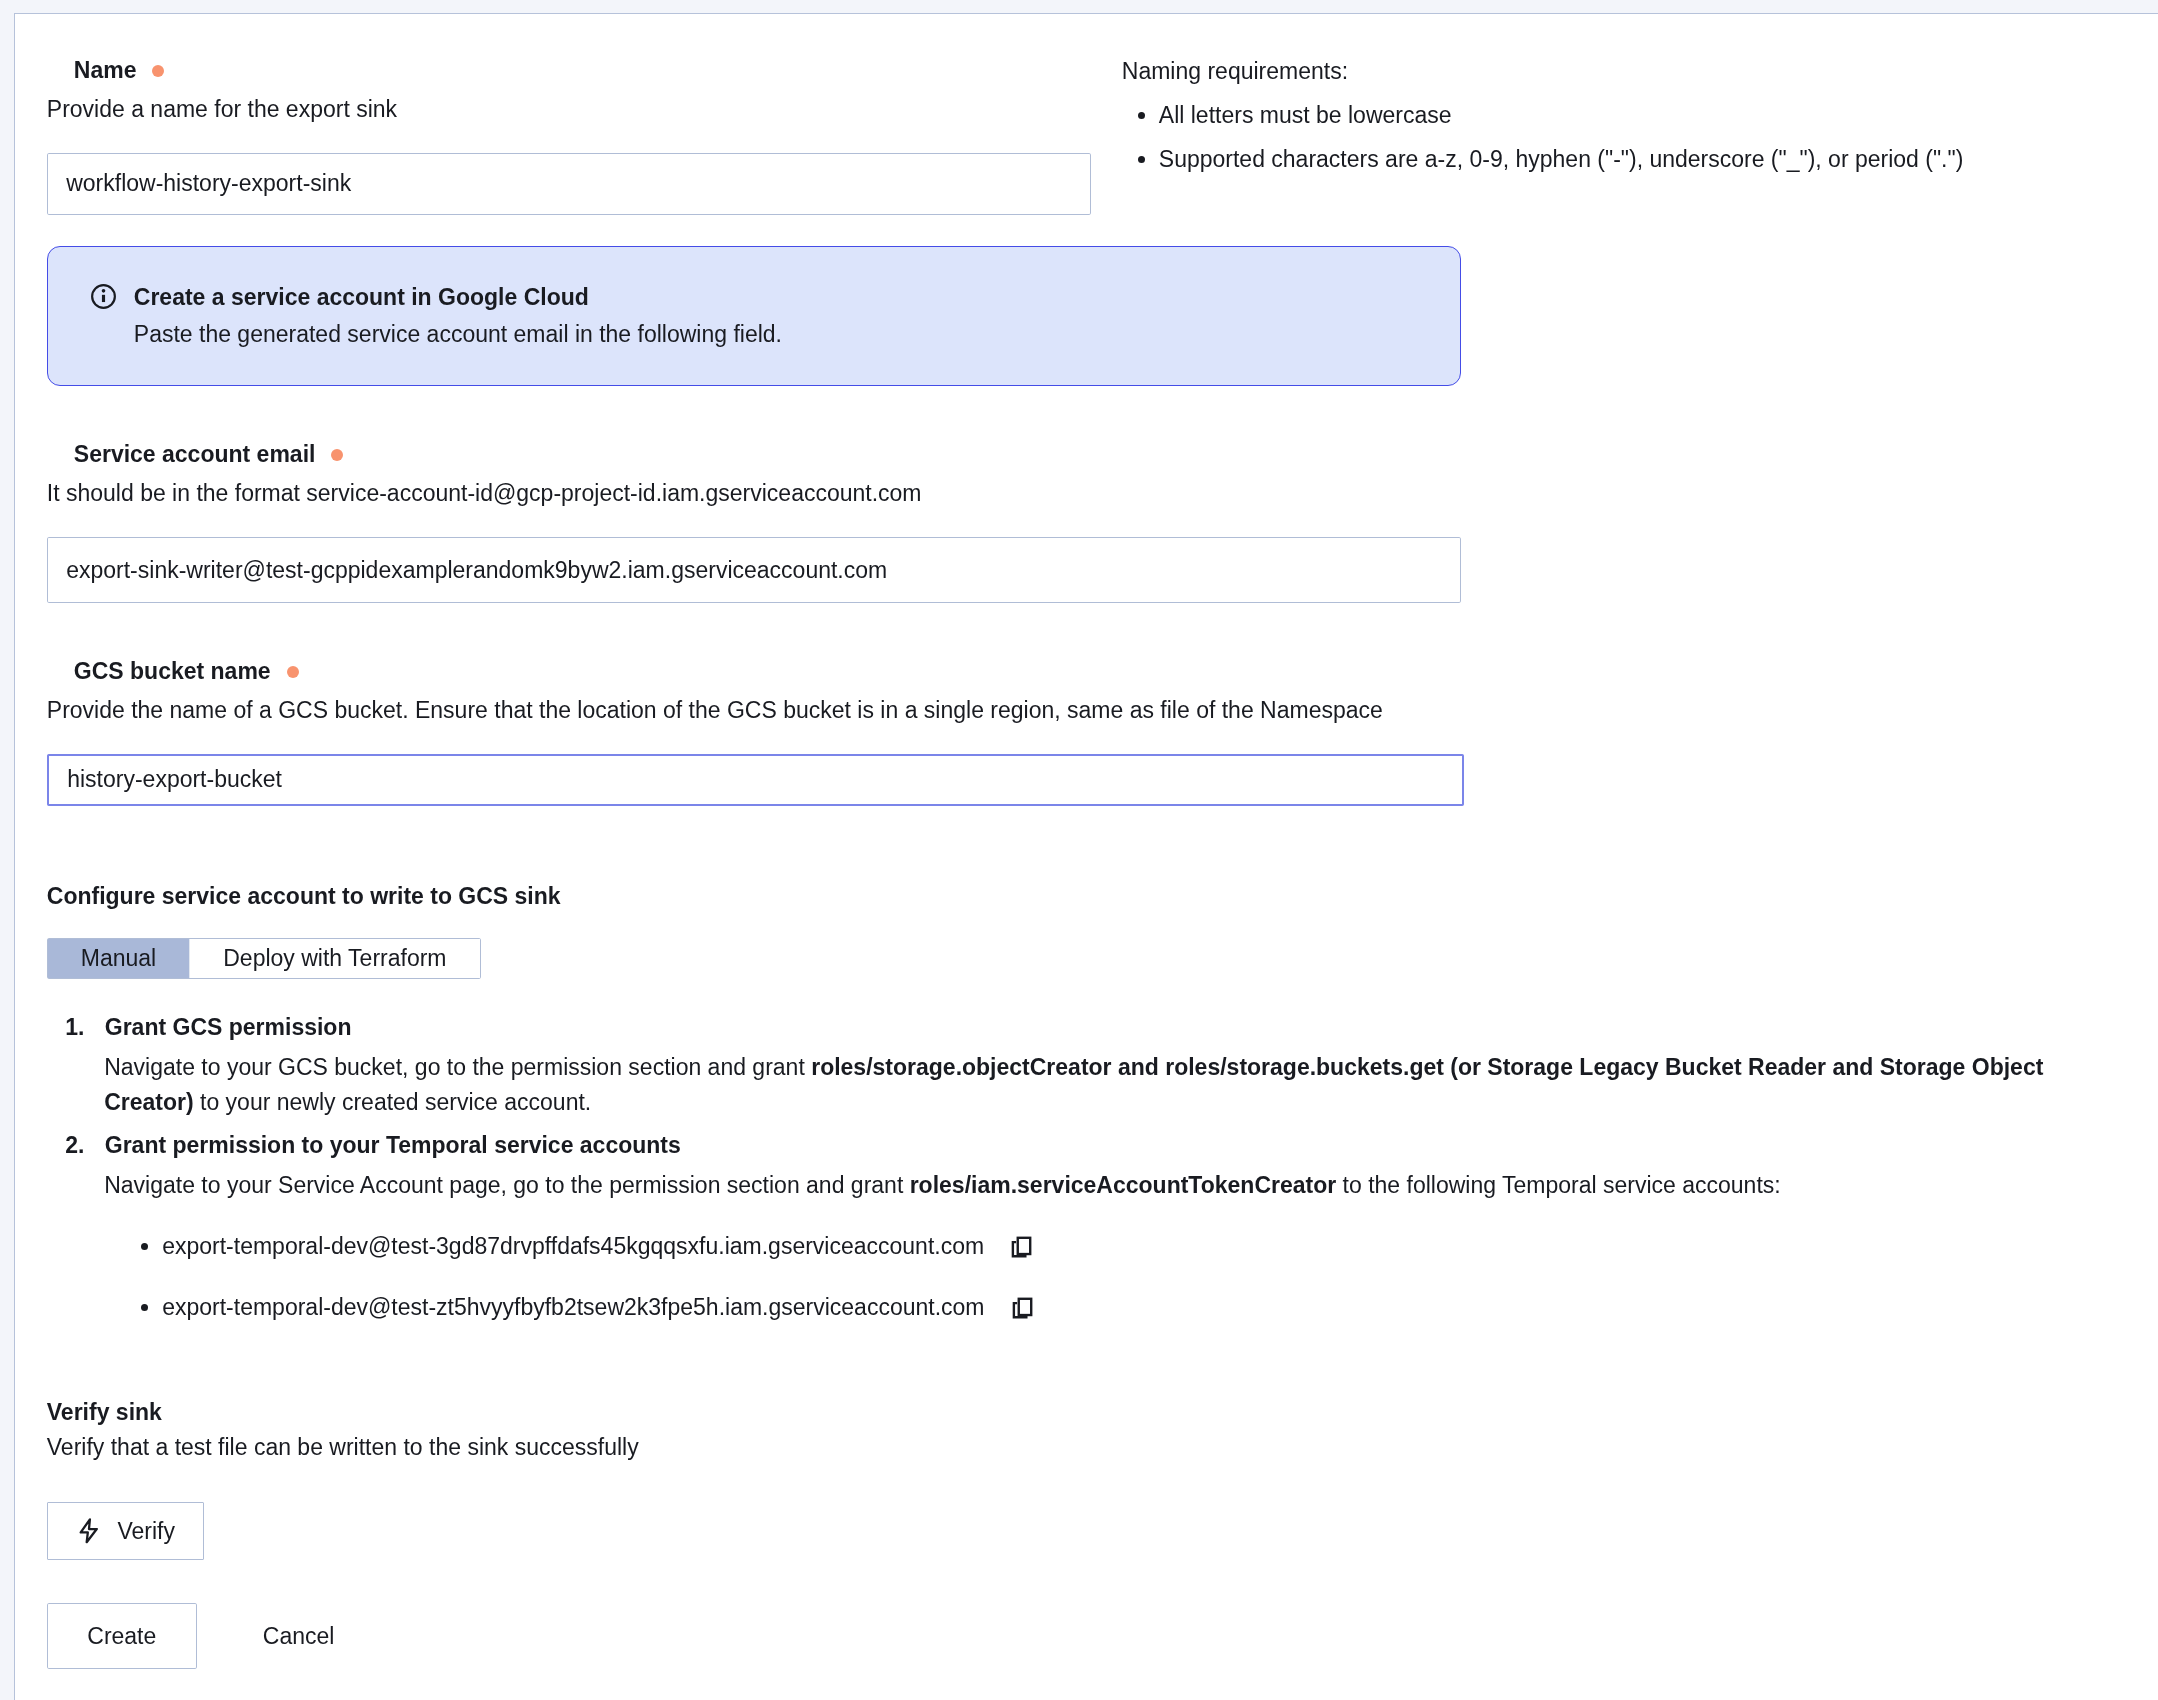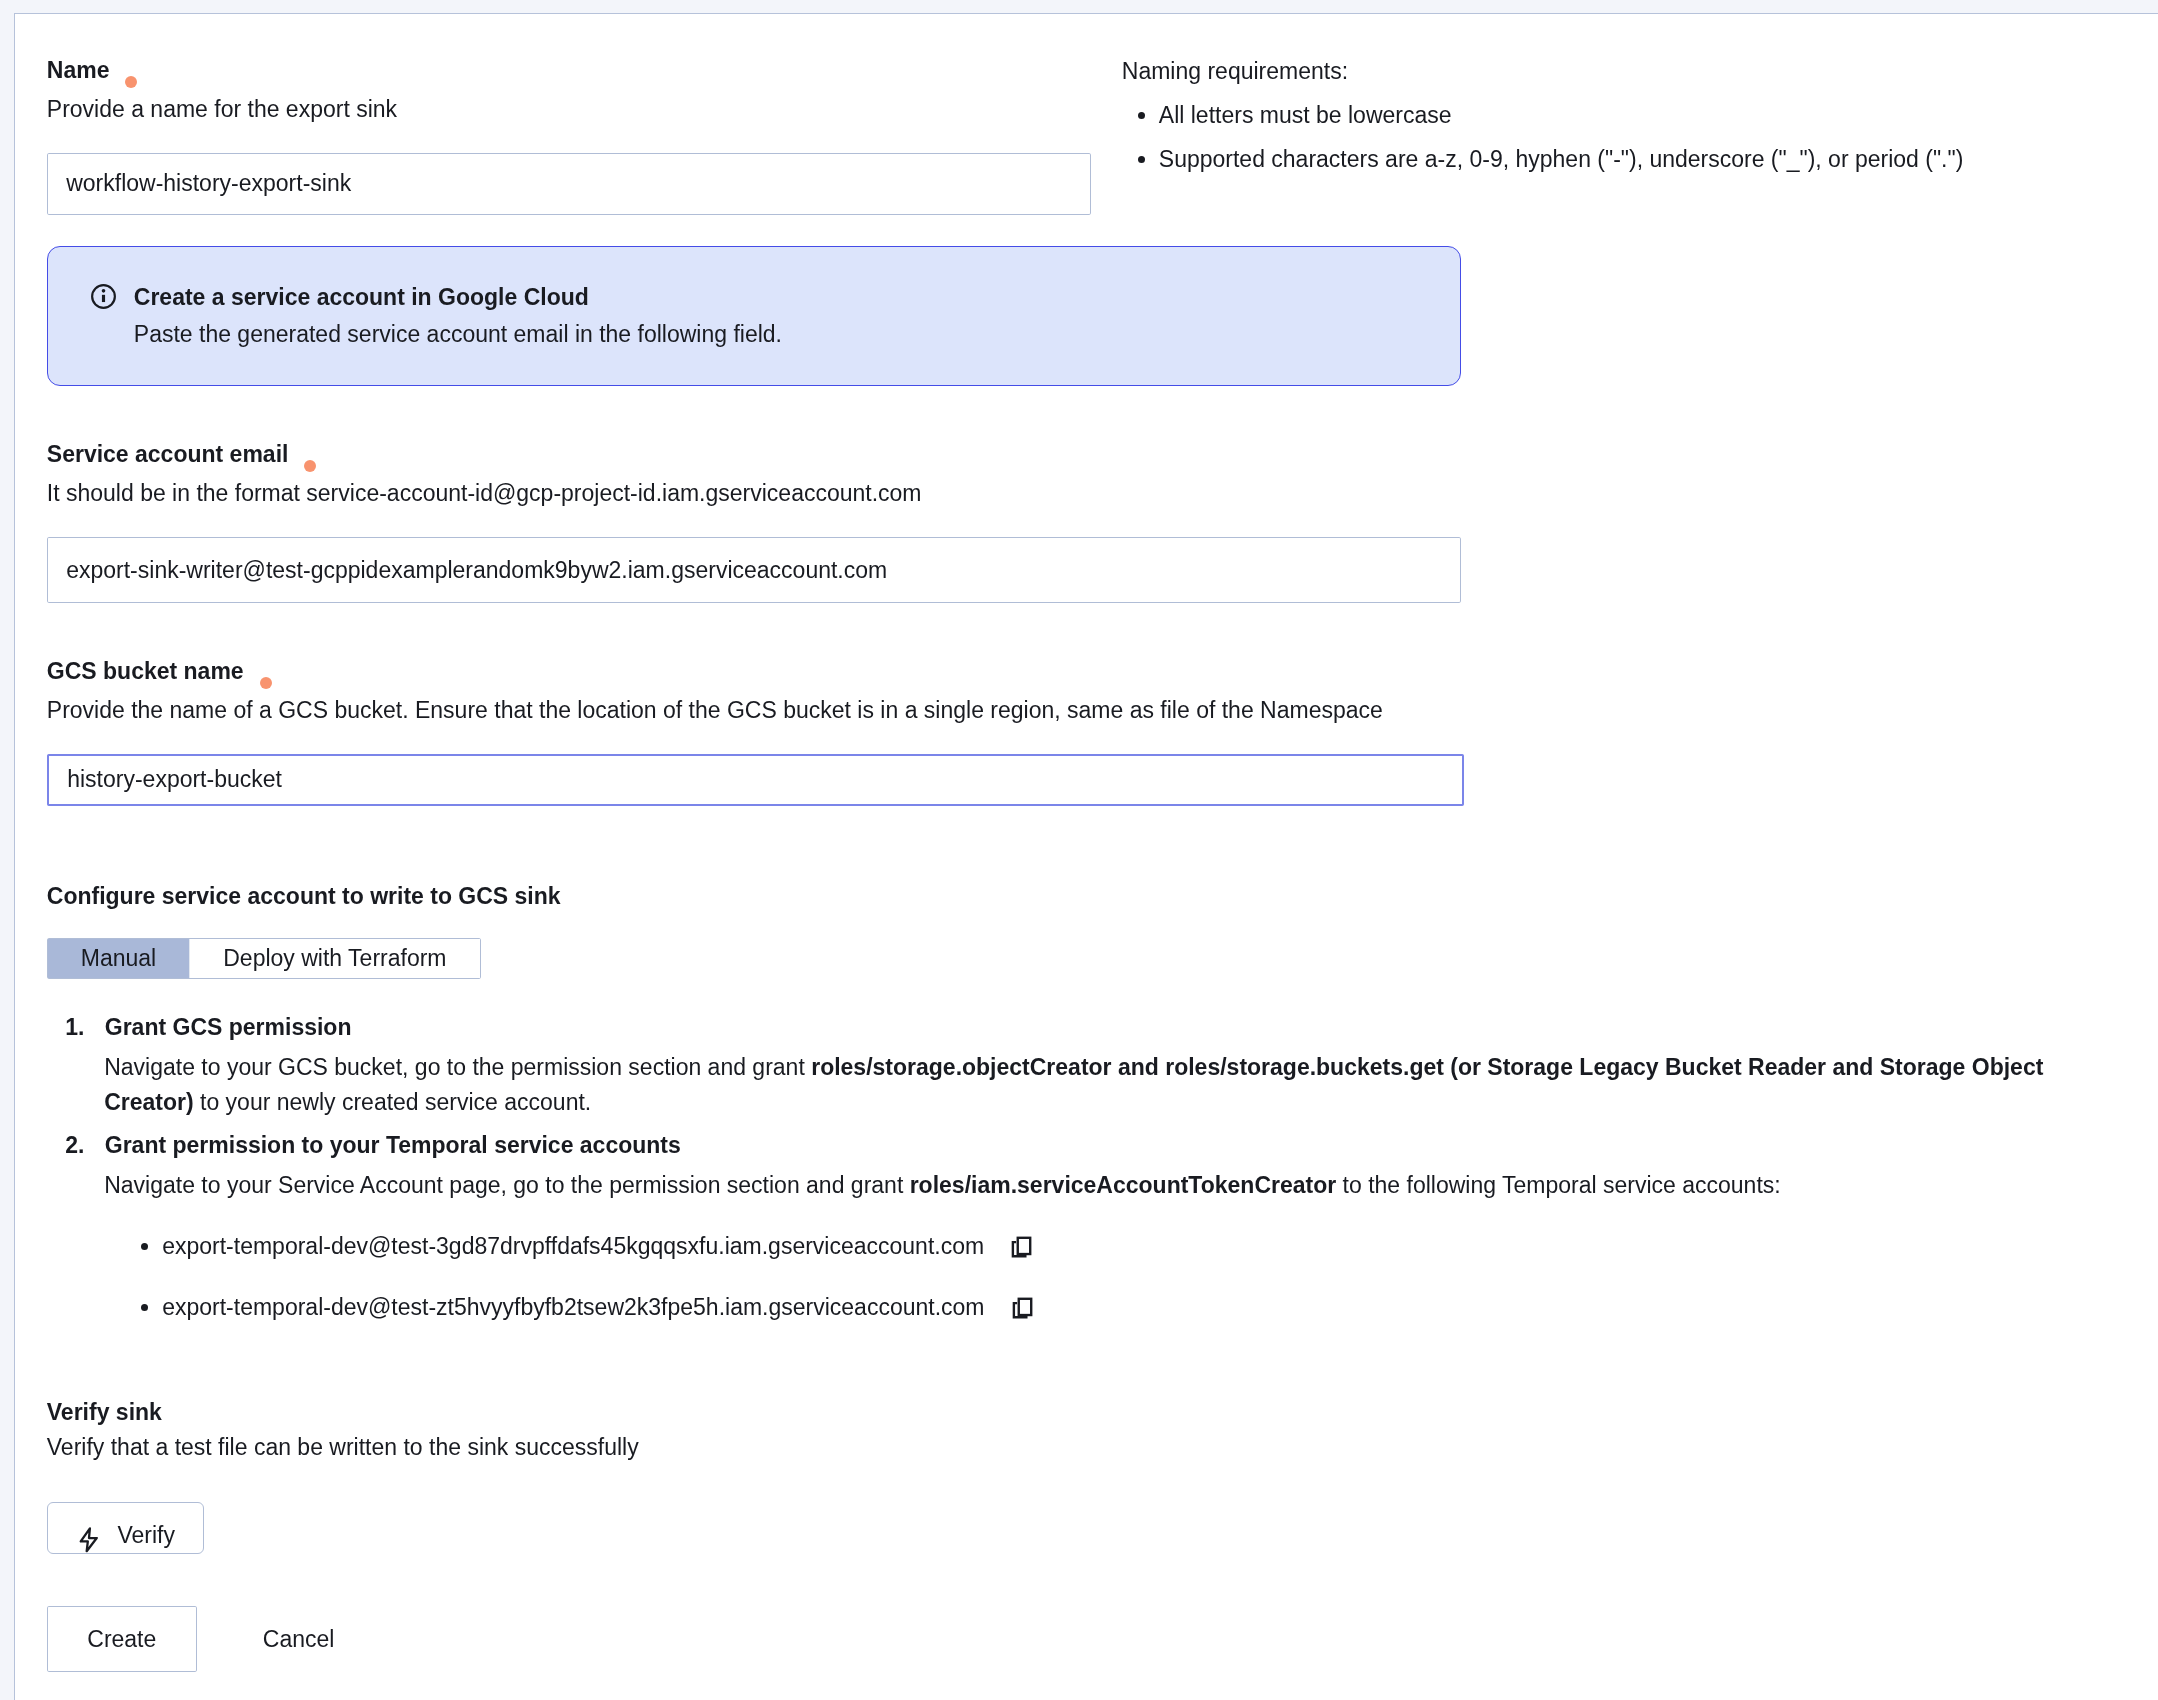--- a/index.html
+++ b/index.html
@@ -15,21 +15,21 @@
     font-size:23px; line-height:35px; color:var(--text);
   }
   .panel{
     position:relative; margin-left:13.8px; margin-top:13px;
     width:2145px; height:1688px;
     background:#ffffff;
     border-top:1.8px solid var(--panel-border);
     border-left:1.8px solid var(--panel-border);
     padding:39px 46px 0 32px;
   }
-  .label-row{display:flex; align-items:flex-end; gap:16px;}
+  .label-row{display:flex; align-items:center; gap:16px;margin-left:27px;}
   .label{font-weight:700;}
   .req-dot{width:12px; height:12px; border-radius:50%; background:var(--required-dot); display:inline-block;}
   .desc{margin-top:3.7px;}
   .text-input{
     display:block; margin-top:26px; height:62px; padding:0 18.4px;
     font:inherit; color:inherit; background:#fff;
     border:1.8px solid var(--input-border); border-radius:1.8px; outline:none;
   }
   .name-input{width:1044px;}
   .wide-input{width:1414px; height:66px;}
@@ -60,24 +60,24 @@
   .step-number{font-weight:700; width:24px; flex:0 0 auto;}
   .step-title{font-weight:700; margin-left:15.6px;}
   .step-body{margin-left:39px; margin-top:5.5px;}
   .step-body b{font-weight:700;}
   .sa-list{margin-top:22px; margin-left:58px; padding-left:39px; list-style:disc;}
   .sa-list li{margin-top:26px;}
   .sa-line{display:inline-flex; align-items:center; gap:24px;}
   .copy-btn{background:none; border:none; padding:0; cursor:pointer; display:inline-flex; align-items:center;}
   .verify-heading{margin-top:70px; font-weight:700;}
   .verify-btn{
-    margin-top:37px; height:52px; padding:0 27.5px;
-    display:inline-flex; align-items:flex-end; gap:14.7px;
+    margin-top:37px; height:58px; padding:0 27.5px;
+    display:inline-flex; align-items:center; gap:14.7px;
     font:inherit; color:inherit; background:#fff;
-    border:1.8px solid var(--input-border); border-radius:6px; cursor:pointer;
+    border:1.8px solid var(--input-border); border-radius:1px; cursor:pointer;
   }
   .actions{margin-top:43px; display:flex; align-items:center; gap:66px;}
   .create-btn{
     height:66px; width:150px; display:inline-flex; align-items:center; justify-content:center;
     font:inherit; color:inherit; background:#fff;
     border:1.8px solid var(--input-border); border-radius:1.8px; cursor:pointer;
   }
   .cancel-btn{font:inherit; color:inherit; background:none; border:none; cursor:pointer; padding:0;}
   svg{display:block;}
 </style>

